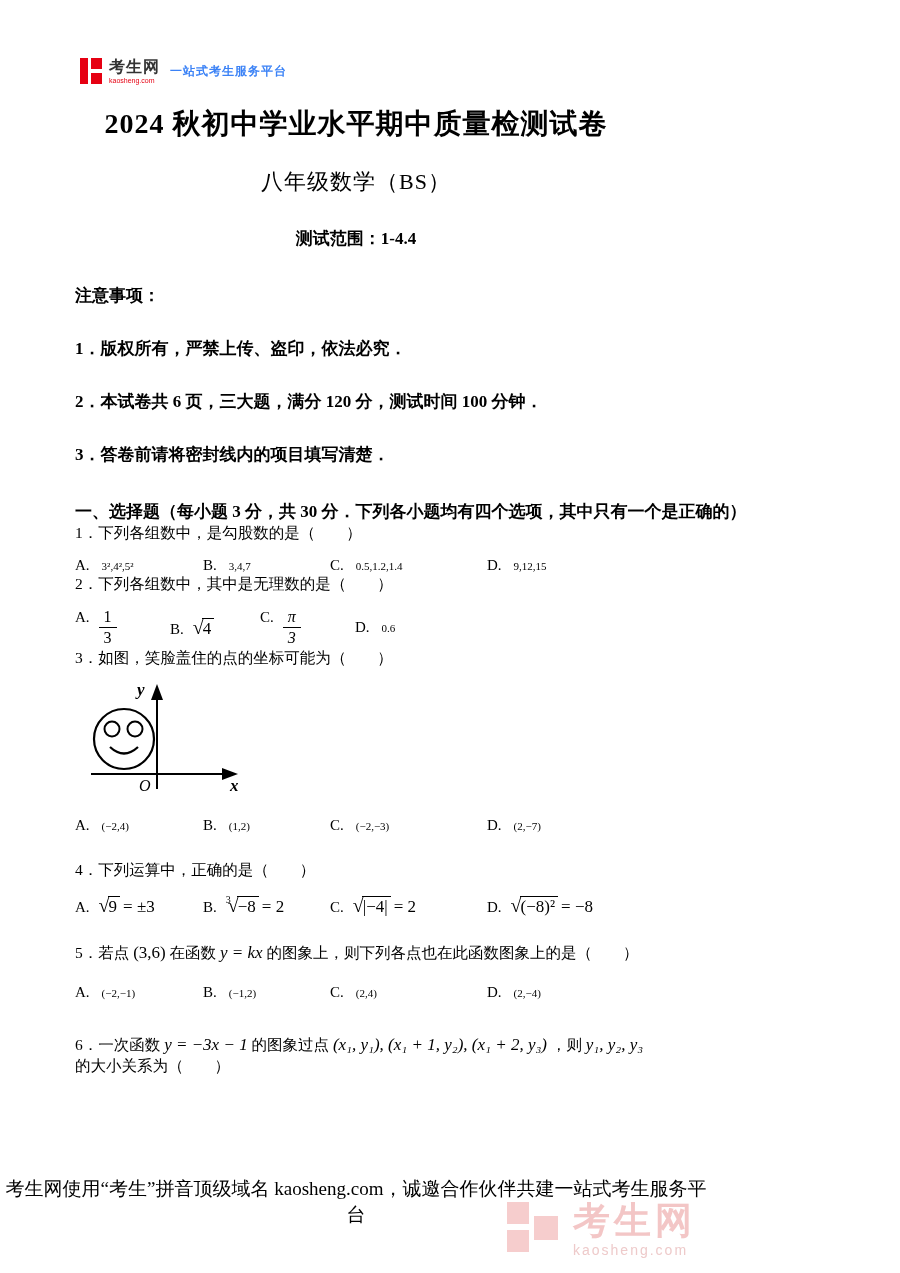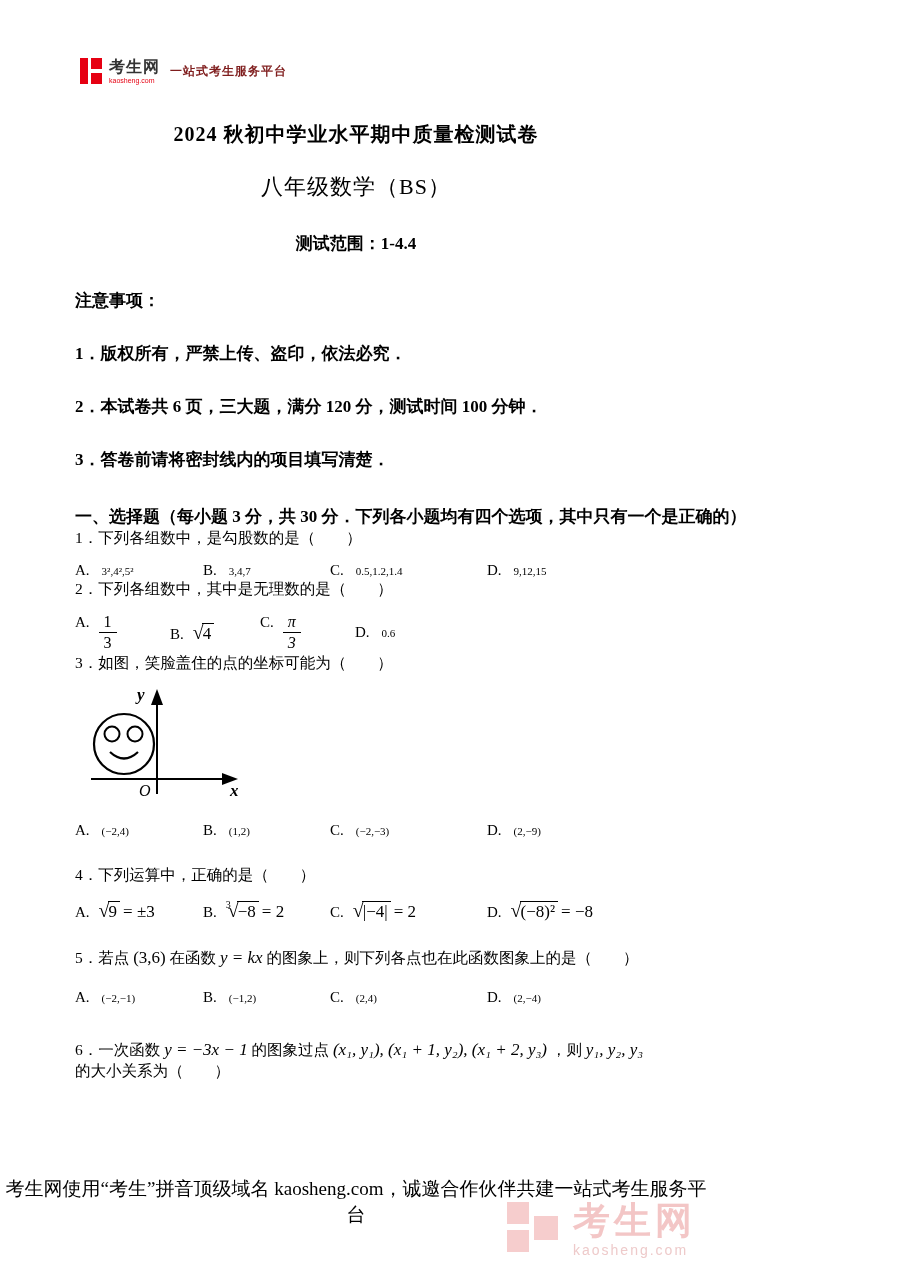--- a/index.html
+++ b/index.html
@@ -12,24 +12,24 @@
 
   
   .logo-row { display:flex; align-items:center; padding:58px 0 0 80px; }
   .logo-icon { position:relative; width:24px; height:27px; flex:0 0 auto; }
   .logo-icon .b1 { position:absolute; left:0;  top:0;   width:8px;  height:26px; background:#e60012; }
   .logo-icon .b2 { position:absolute; left:11px; top:0;  width:11px; height:11px; background:#e60012; }
   .logo-icon .b3 { position:absolute; left:11px; top:15px; width:11px; height:11px; background:#e60012; }
   .logo-textcol { display:flex; flex-direction:column; margin-left:5px; line-height:1; }
   .logo-brand { font-size:16px; font-weight:bold; color:#333; letter-spacing:1px; font-family:"Liberation Sans",sans-serif; }
   .logo-domain { font-size:7px; color:#e60012; margin-top:2px; font-family:"Liberation Sans",sans-serif; }
-  .logo-slogan { font-size:12px; color:#7f1d1d; font-weight:bold; margin-left:10px; letter-spacing:1px; }
-
-  
-  .title    { text-align:center; font-weight:bold; font-size:20px; margin-top:36px; letter-spacing:1px; }
+  .logo-slogan { font-size:12px; color:#3b82f6; font-weight:bold; margin-left:10px; letter-spacing:1px; }
+
+  
+  .title    { text-align:center; font-weight:bold; font-size:28px; margin-top:20px; letter-spacing:1px; }
   .subtitle { text-align:center; font-weight:normal; font-size:22px; margin-top:24px; letter-spacing:1px; }
   .scope    { text-align:center; font-weight:bold; font-size:17px; margin-top:30px; }
 
   
   .notice-heading { margin:34px 0 0 75px; font-size:17px; font-weight:bold; }
   .notice-item    { margin:30px 0 0 75px; font-size:17px; font-weight:bold; }
 
   .section-title  { margin:34px 0 0 75px; font-size:17px; font-weight:bold; white-space:nowrap;text-align:right; }
 
   
@@ -180,21 +180,21 @@
       <span class="opt">
           <span class="opt-label">B.</span>
           <span class="opt-text">(1,2)</span>
         </span>
       <span class="opt">
           <span class="opt-label">C.</span>
           <span class="opt-text">(−2,−3)</span>
         </span>
       <span class="opt">
           <span class="opt-label">D.</span>
-          <span class="opt-text">(2,−9)</span>
+          <span class="opt-text">(2,−7)</span>
         </span>
     </div>
   </div>
 
   <div class="question">
     <div class="stem" style="margin-top:26px">4．下列运算中，正确的是（　　）</div>
     <div class="opts opts-wide opts-math">
       <span class="opt">
           <span class="opt-label">A.</span>
           <span class="radical"><span class="rad-sign">√</span><span class="radicand">9</span></span>

